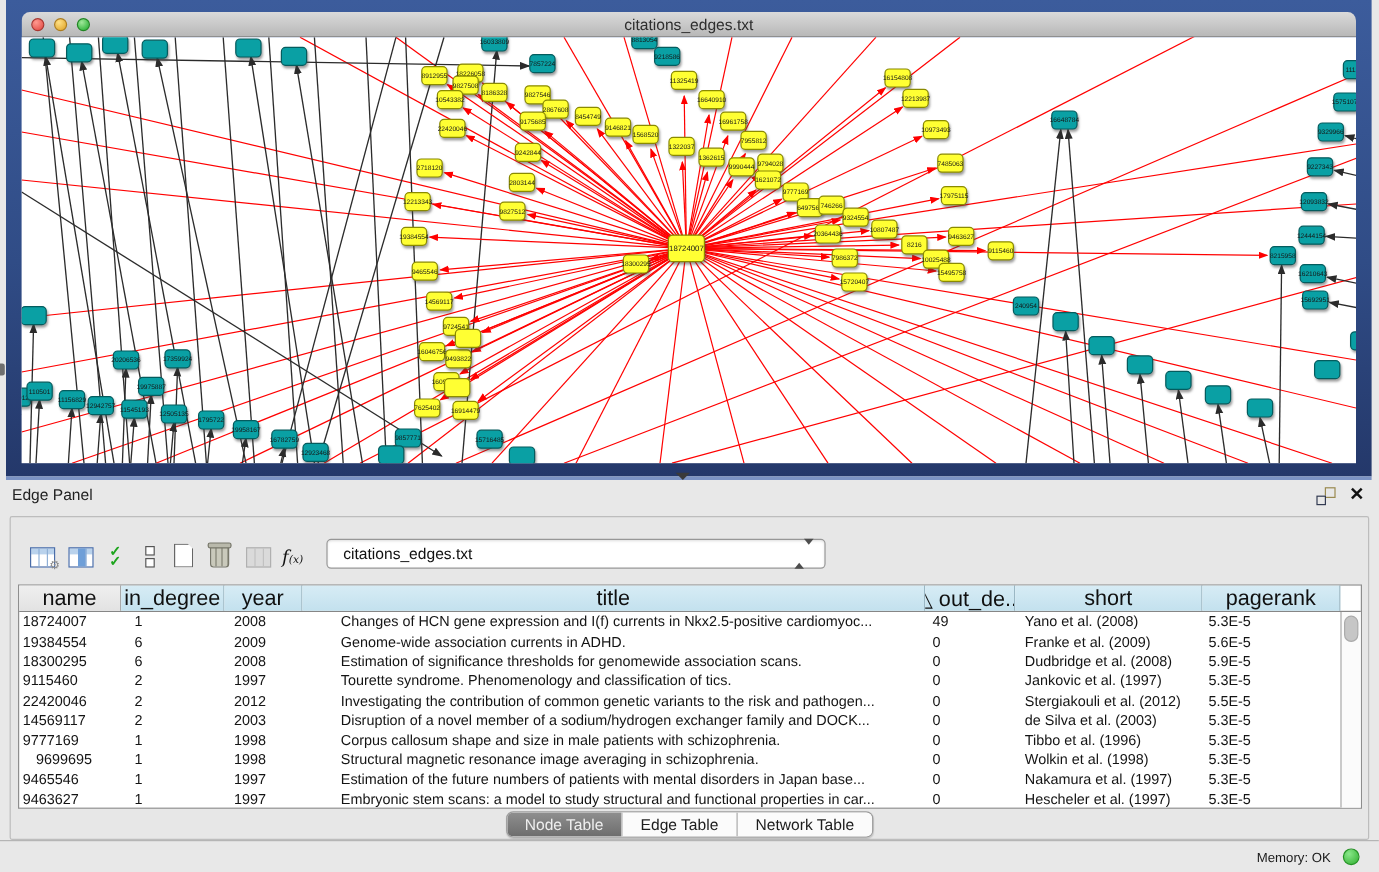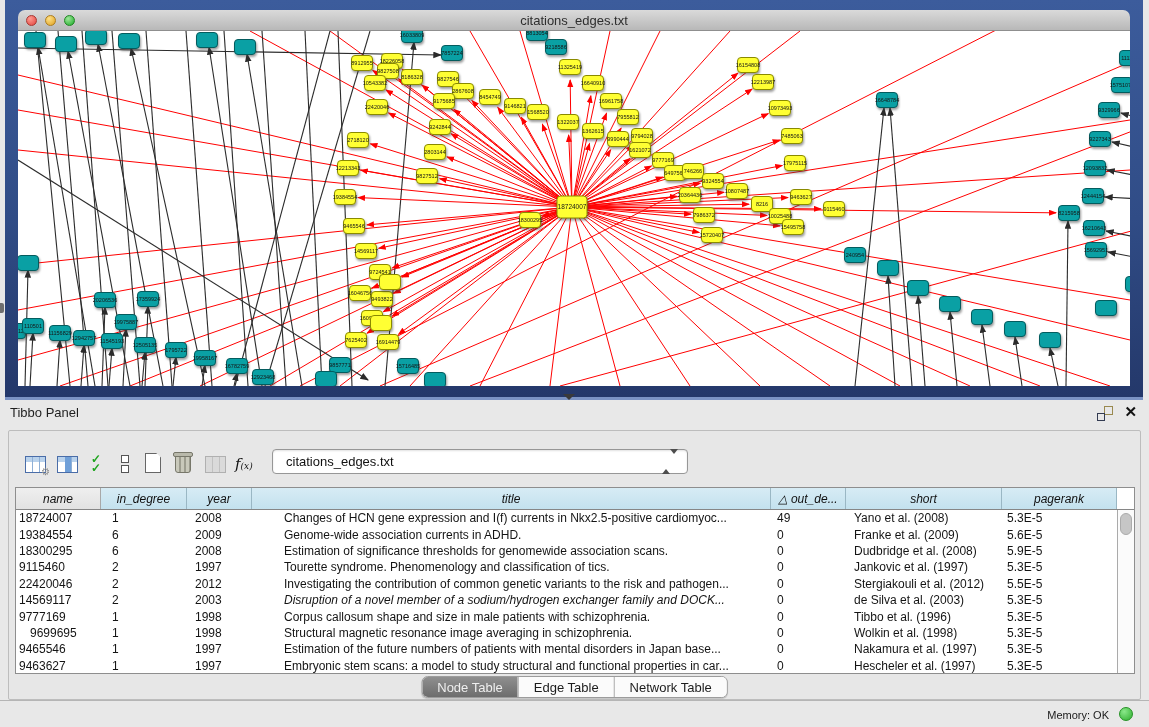--- a/index.html
+++ b/index.html
@@ -65,23 +65,23 @@
   #net-select .arrows { position:absolute; right:9px; top:4px; }
   #net-select .arrows .up { width:0;height:0;border-left:4px solid transparent;border-right:4px solid transparent;
                 border-bottom:5px solid #4d4d4d; margin-bottom:2px;}
   #net-select .arrows .dn { width:0;height:0;border-left:4px solid transparent;border-right:4px solid transparent;
                 border-top:5px solid #4d4d4d;}
 
   
   #tbl { position:absolute; left:6px; top:56px; width:1120px; height:187px; background:#fff;
          border:1px solid #8e8e8e; }
   #thead { display:flex; height:22px; border-bottom:1px solid #868686; }
-  .th { border-right:1px solid #9ab7c4; background:linear-gradient(#d7ecf5,#c3e1ee); font-size:12px;
+  .th { border-right:1px solid #9ab7c4; background:linear-gradient(#d7ecf5,#c3e1ee); font-size:18px;
         color:#101010; display:flex; align-items:center; justify-content:center;
-        white-space:nowrap; overflow:hidden;font-style:italic; }
+        white-space:nowrap; overflow:hidden; }
   .th.first { background:linear-gradient(#efefef,#e2e2e2); border-right:1px solid #a8a8a8; }
   #tbody { position:absolute; left:0; top:22px; right:17px; bottom:0; overflow:hidden; }
   .trow { display:flex; height:16.4px; align-items:center; font-size:12px; color:#141414; }
   .td { white-space:nowrap; overflow:hidden; }
   #vscroll { position:absolute; right:0; top:22px; bottom:0; width:17px; border-left:1px solid #aaa;
              background:#fbfbfb; }
   #vscroll .thumb { position:absolute; left:2px; top:3px; width:12px; height:22px; border-radius:6px;
                     background:#c6c6c6; border:1px solid #ababab; }
 
   
@@ -457,21 +457,21 @@
           <rect x="1125.5" y="276.5" width="21" height="15" rx="3.5" fill="#0aa0a4" stroke="#045c5e" stroke-width="1" class="node"></rect>
           <rect x="1095.5" y="300.5" width="21" height="15" rx="3.5" fill="#0aa0a4" stroke="#045c5e" stroke-width="1" class="node"></rect>
         </g>
     </svg>
   </div>
 </div>
 <div id="split-handle"></div>
 <div id="left-nub"></div>
 
 <div id="table-panel">
-  <span id="panel-title">Tibbo Panel</span>
+  <span id="panel-title">Edge Panel</span>
   <span id="float-icon">
       <span class="sq1"></span>
       <span class="sq2"></span>
     </span>
   <span id="close-icon">✕</span>
 
   <div id="content-panel">
 
     <div class="tbtn" style="left:16px">
         <span class="mini-table"></span>
@@ -560,21 +560,21 @@
             <span class="td" style="width: 65px; padding-left: 8px;">2012</span>
             <span class="td" style="width: 519px; padding-left: 32px;">Investigating the contribution of common genetic variants to the risk and pathogen...</span>
             <span class="td" style="width: 75px; padding-left: 6px;">0</span>
             <span class="td" style="width: 156px; padding-left: 8px;">Stergiakouli et al. (2012)</span>
             <span class="td" style="width: 115px; padding-left: 5px;">5.5E-5</span>
           </div>
           <div class="trow">
             <span class="td" style="width: 85px; padding-left: 3px;">14569117</span>
             <span class="td" style="width: 86px; padding-left: 11px;">2</span>
             <span class="td" style="width: 65px; padding-left: 8px;">2003</span>
-            <span class="td" style="width: 519px; padding-left: 32px; font-style: italic;">Disruption of a novel member of a sodium/hydrogen exchanger family and DOCK...</span>
+            <span class="td" style="width: 519px; padding-left: 32px;">Disruption of a novel member of a sodium/hydrogen exchanger family and DOCK...</span>
             <span class="td" style="width: 75px; padding-left: 6px;">0</span>
             <span class="td" style="width: 156px; padding-left: 8px;">de Silva et al. (2003)</span>
             <span class="td" style="width: 115px; padding-left: 5px;">5.3E-5</span>
           </div>
           <div class="trow">
             <span class="td" style="width: 85px; padding-left: 3px;">9777169</span>
             <span class="td" style="width: 86px; padding-left: 11px;">1</span>
             <span class="td" style="width: 65px; padding-left: 8px;">1998</span>
             <span class="td" style="width: 519px; padding-left: 32px;">Corpus callosum shape and size in male patients with schizophrenia.</span>
             <span class="td" style="width: 75px; padding-left: 6px;">0</span>

